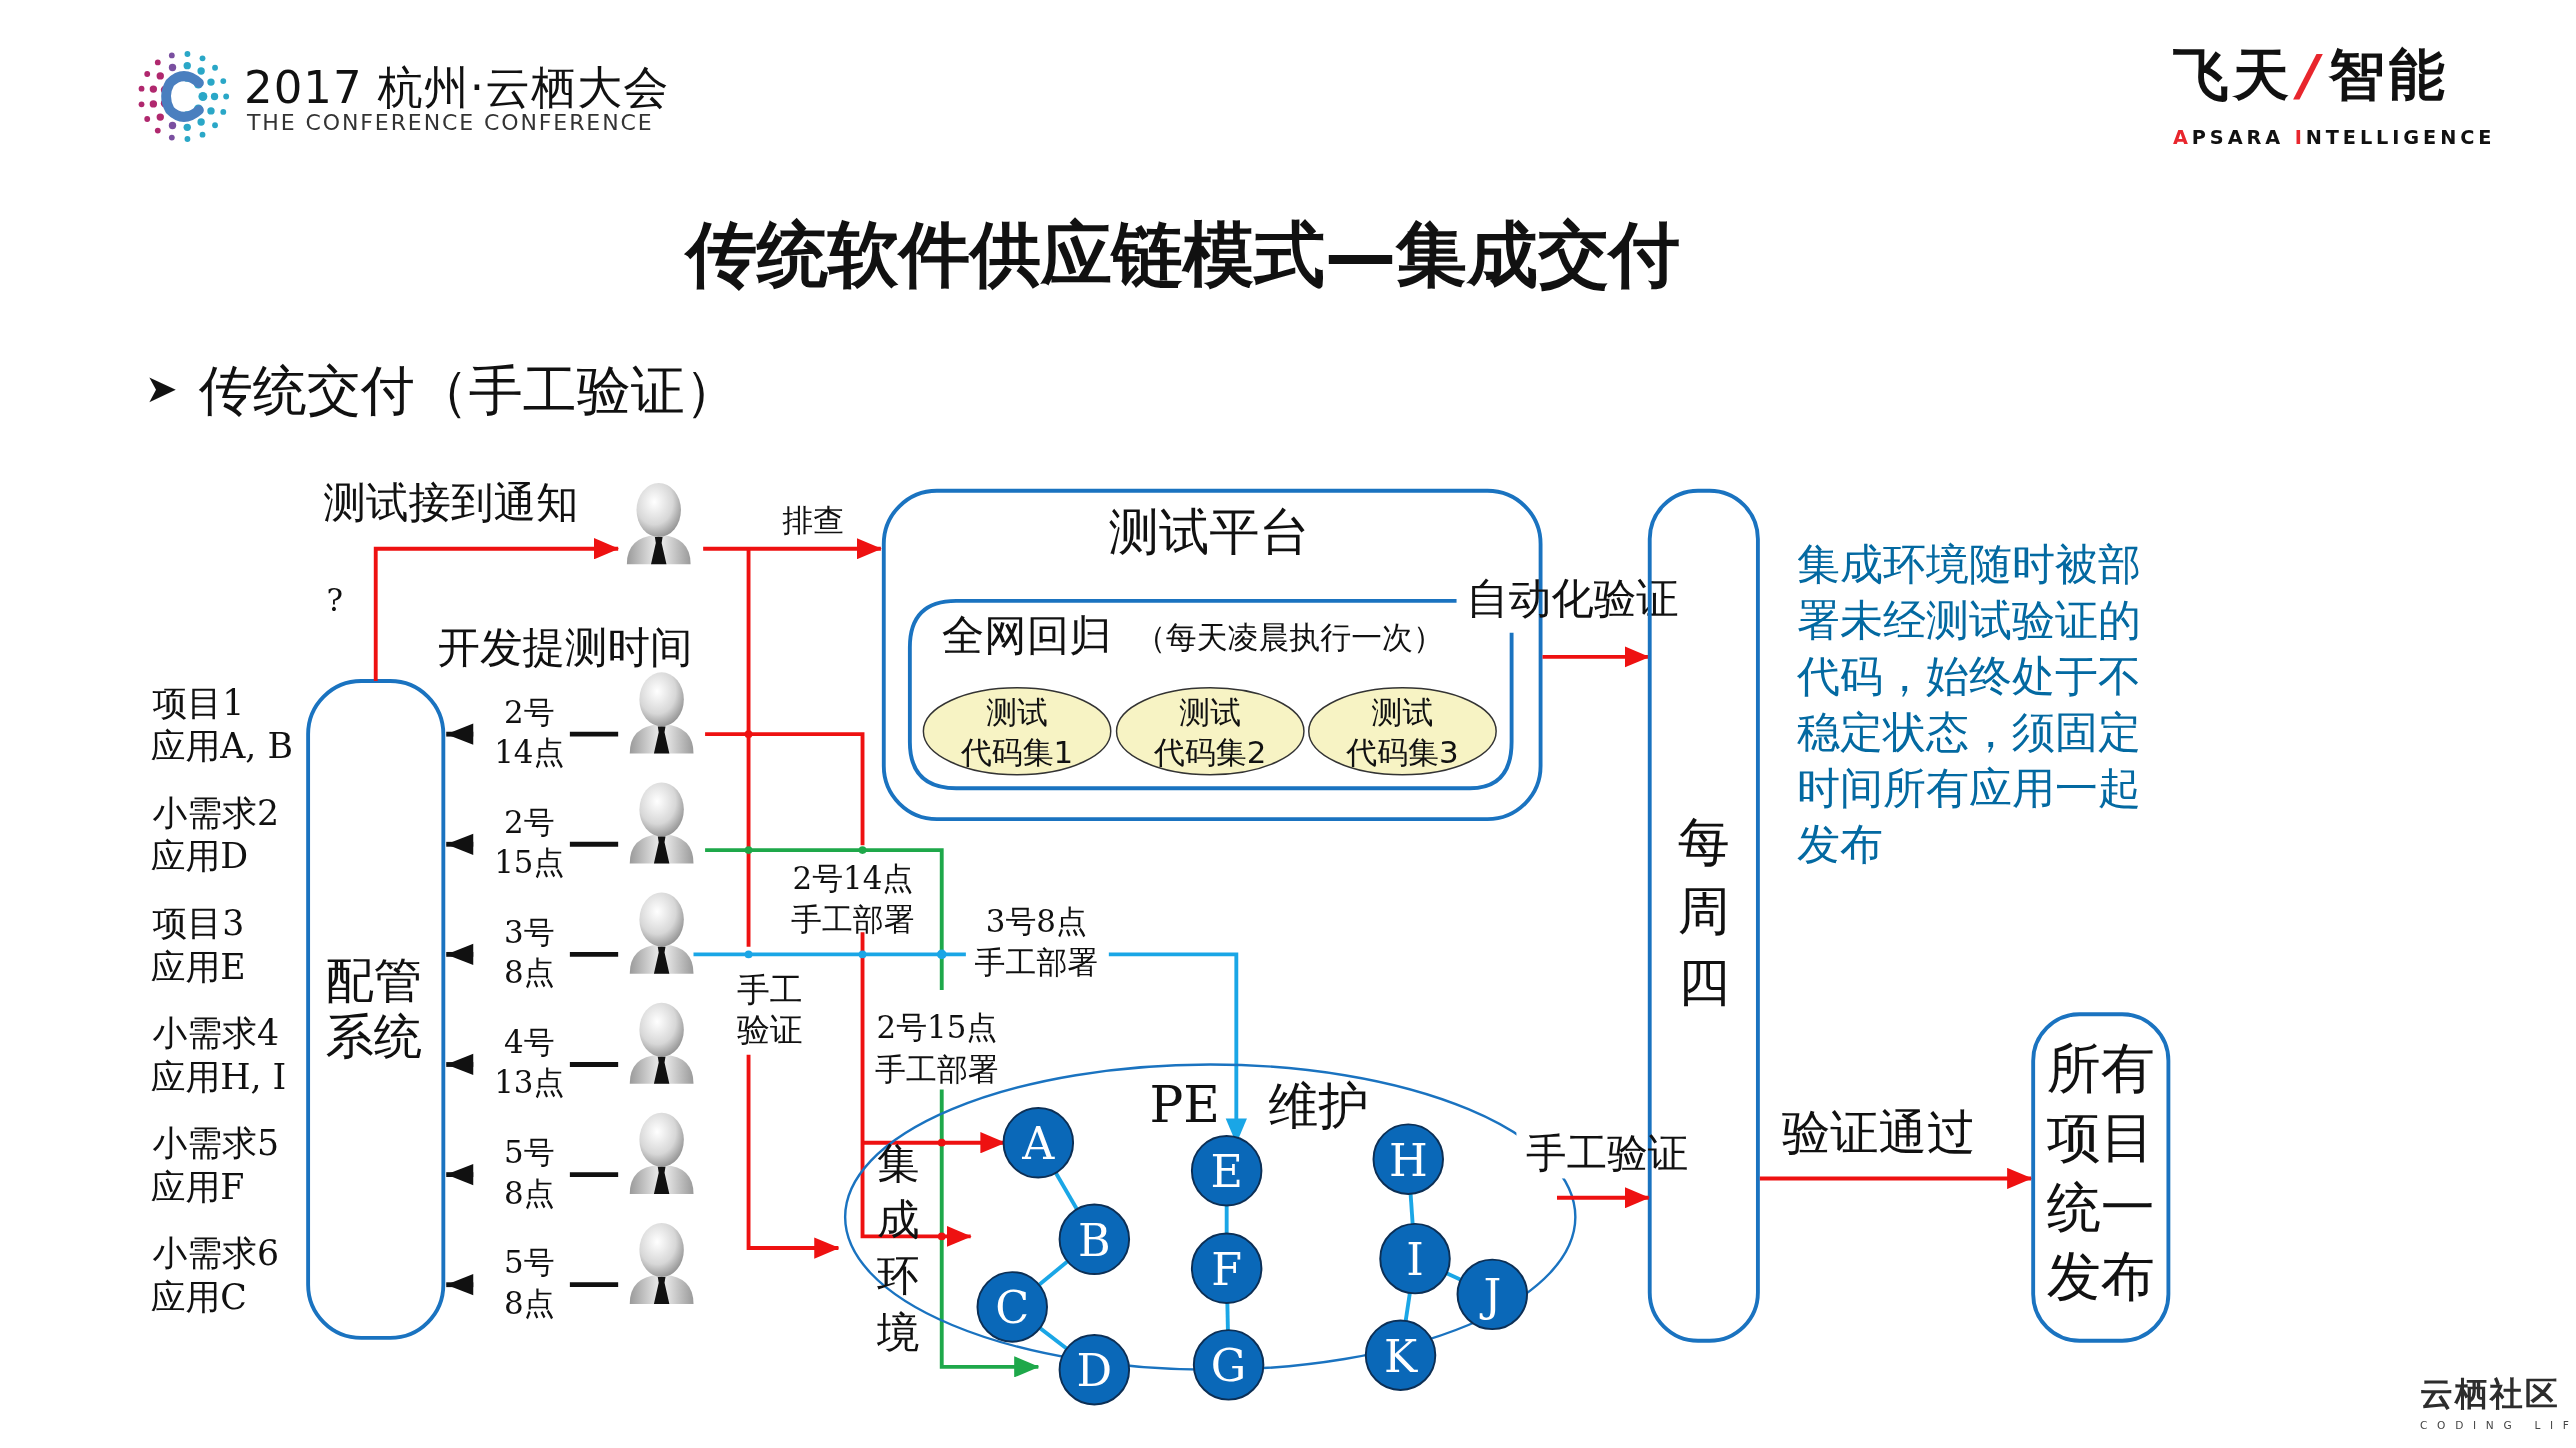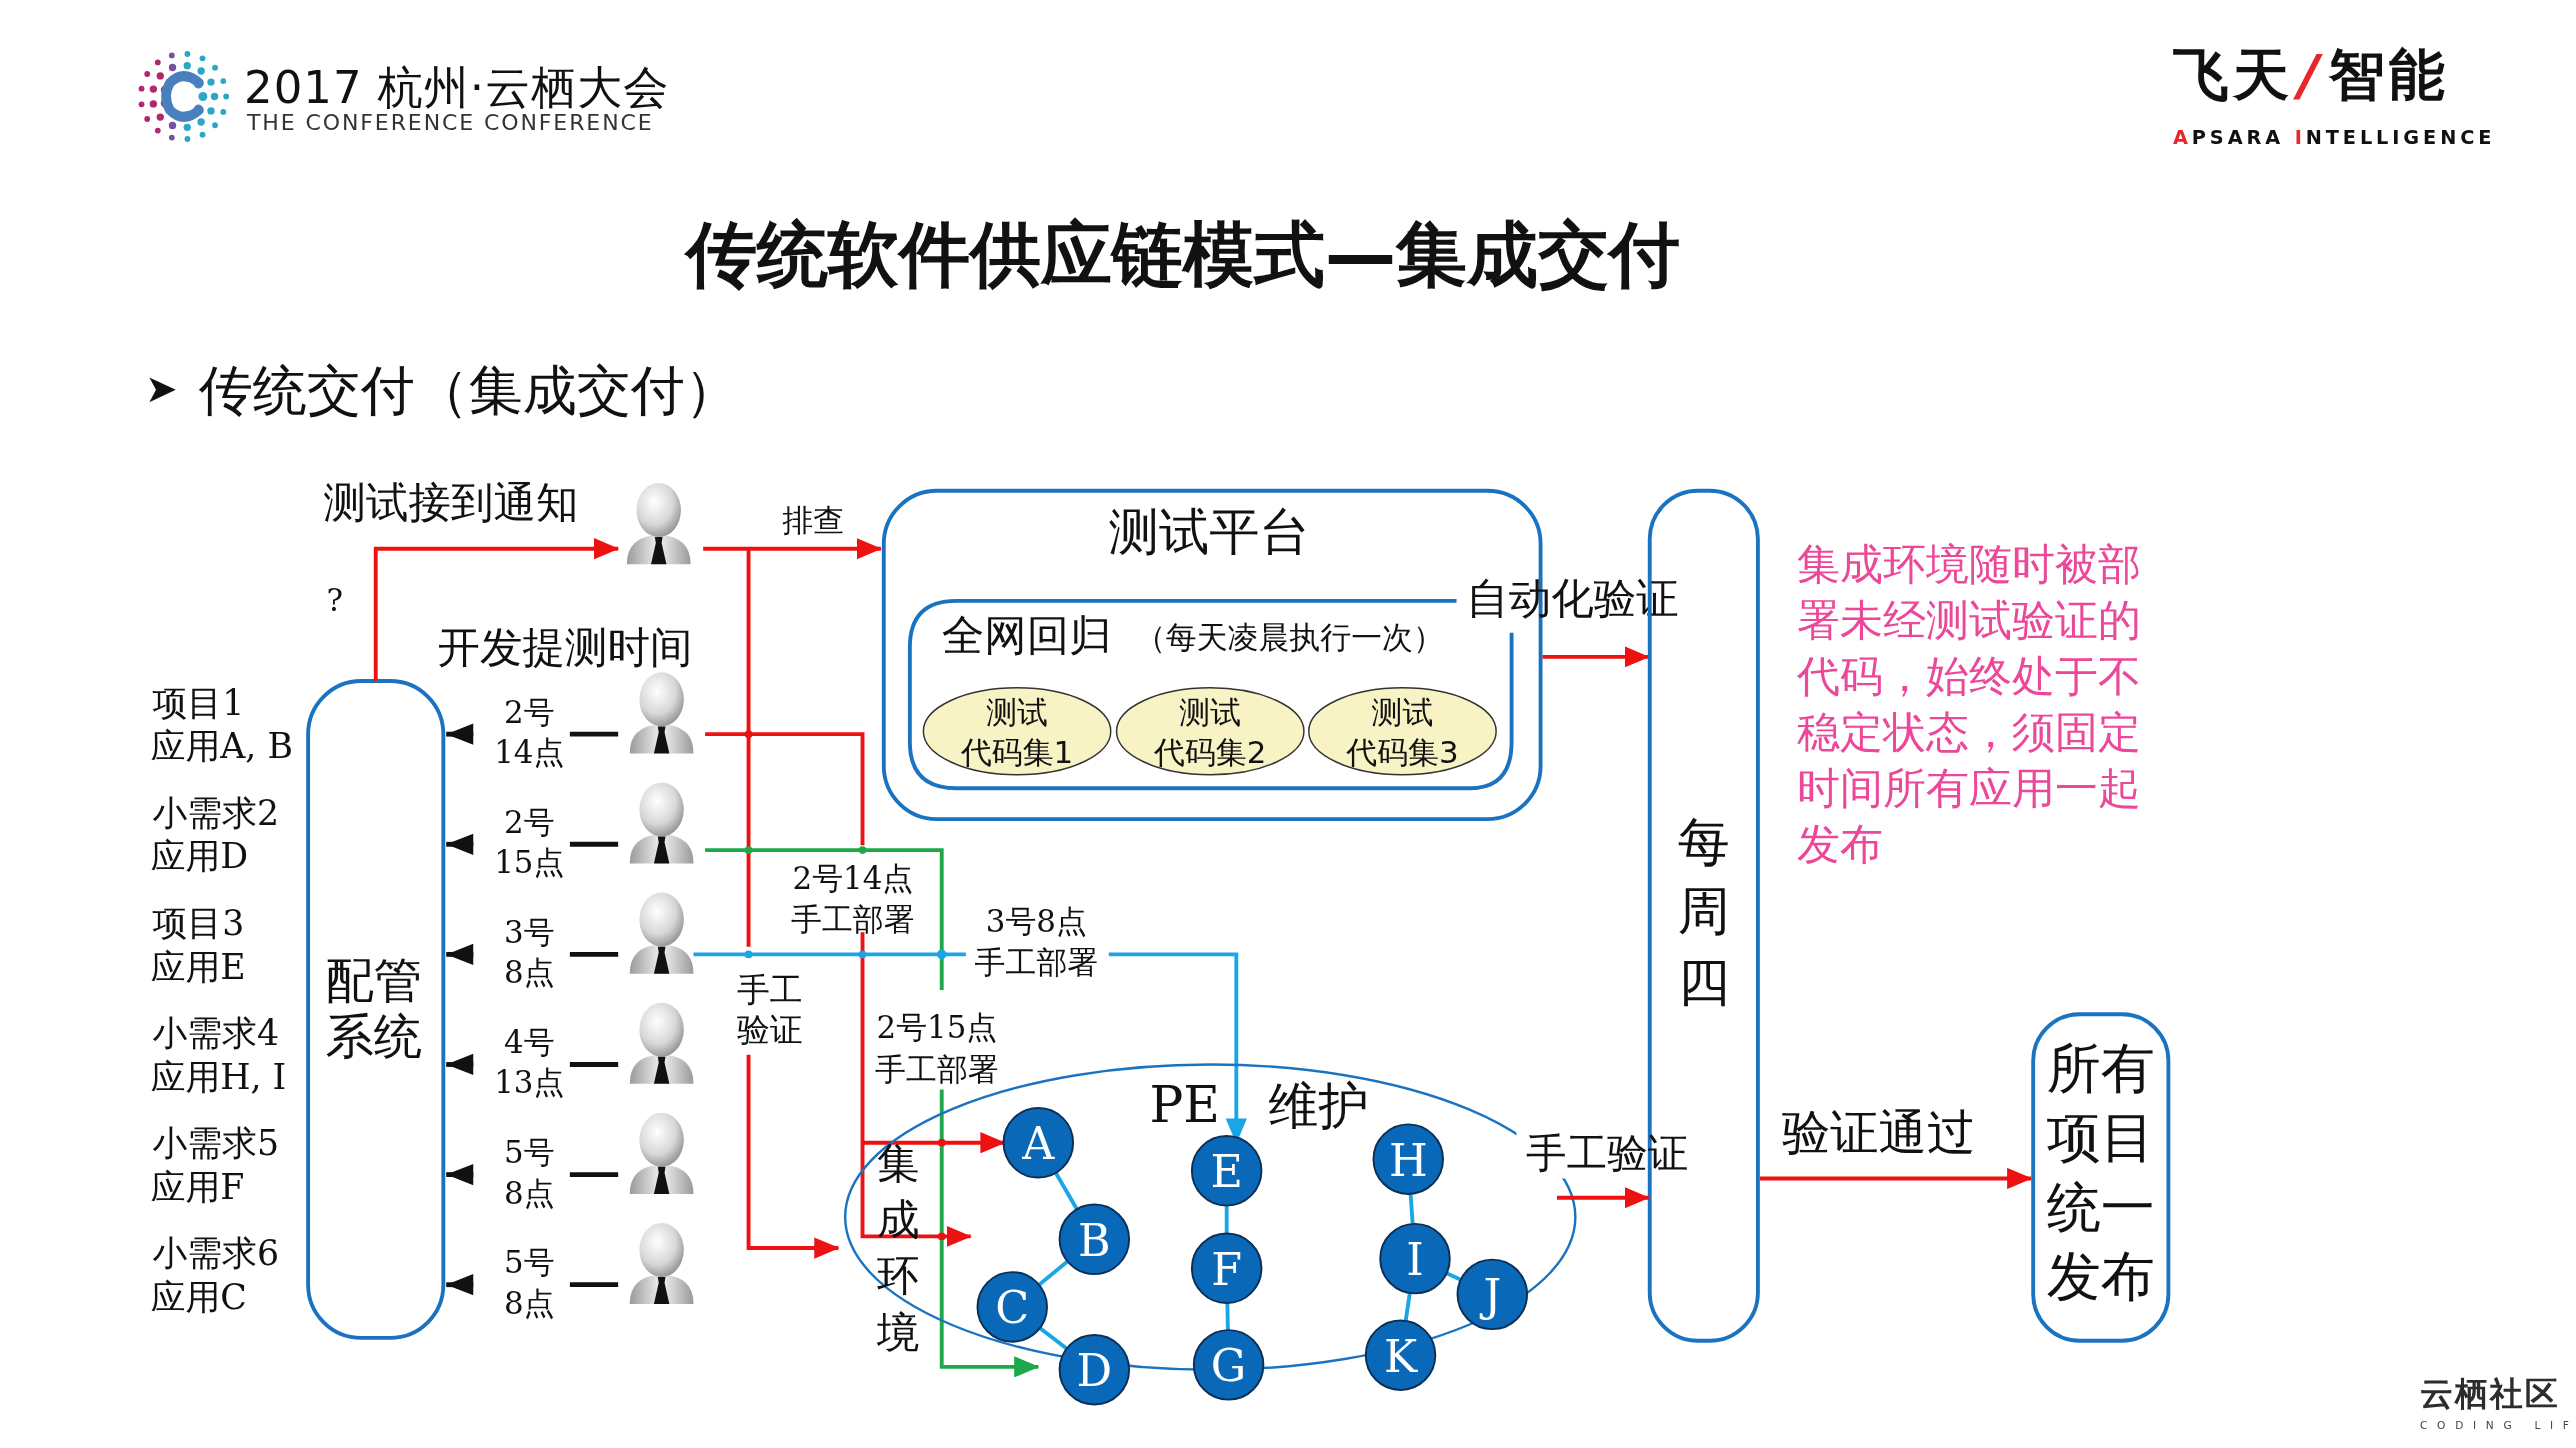--- a/index.html
+++ b/index.html
@@ -18,21 +18,21 @@
   #apsara-en .red { color:#e8262d; }
 
   #page-title { left:0; width:2366px; top:208px; text-align:center; font-size:71px; font-weight:bold; color:#111; white-space:nowrap; }
   #bullet-row { left:145px; top:355px; font-size:54px; white-space:nowrap; }
   #bullet-arrow { display:inline-block; font-size:39px; margin-right:21px; vertical-align:middle; position:relative; top:-5.8px; }
 
   svg#diagram { position:absolute; left:0; top:0; }
   .lbl { font-family:"DejaVu Serif", "Liberation Serif", serif; fill:#111; }
   .lbls { font-family:"DejaVu Sans", "Liberation Sans", sans-serif; fill:#111; }
 
-  #side-note { left:1797px; top:536px; width:386px; font-size:43px; line-height:56px; color:#ec4899; }
+  #side-note { left:1797px; top:536px; width:386px; font-size:43px; line-height:56px; color:#0369a1; }
   #footer-logo { left:2420px; top:1372px; }
   #footer-cn { font-size:33px; font-weight:bold; color:#2d2d2d; letter-spacing:1.9px; white-space:nowrap; }
   #footer-en { font-size:10.6px; letter-spacing:9.7px; color:#444; white-space:nowrap; margin-top:1.9px; }
 </style>
 </head>
 <body>
 
 <div class="abs" id="conf-logo">
   <svg class="abs" style="left:0;top:0" width="97" height="97" viewBox="0 0 100 100">
     <g id="dots-logo">
@@ -84,21 +84,21 @@
 
 <div class="abs sans" id="apsara-cn">
   <span>飞天</span><span class="slash">/</span><span>智能</span>
 </div>
 <div class="abs sans" id="apsara-en">
   <span class="red">A</span><span>PSARA </span><span class="red">I</span><span>NTELLIGENCE</span>
 </div>
 
 <div class="abs sans" id="page-title">传统软件供应链模式—集成交付</div>
 <div class="abs sans" id="bullet-row">
-  <span id="bullet-arrow">➤</span><span>传统交付（集成交付）</span>
+  <span id="bullet-arrow">➤</span><span>传统交付（手工验证）</span>
 </div>
 
 <svg id="diagram" width="2576" height="1449" viewBox="0 0 2667 1500">
   <defs>
     <marker id="arr-red" markerWidth="10" markerHeight="10" refX="9" refY="5" orient="auto" markerUnits="userSpaceOnUse" viewBox="0 0 10 10">
       <path d="M0,0 L10,5 L0,10 z" fill="#ee1111"></path>
     </marker>
     <marker id="arr-red-big" markerWidth="26" markerHeight="22" refX="25" refY="11" orient="auto" markerUnits="userSpaceOnUse">
       <path d="M0,0 L26,11 L0,22 z" fill="#ee1111"></path>
     </marker>

